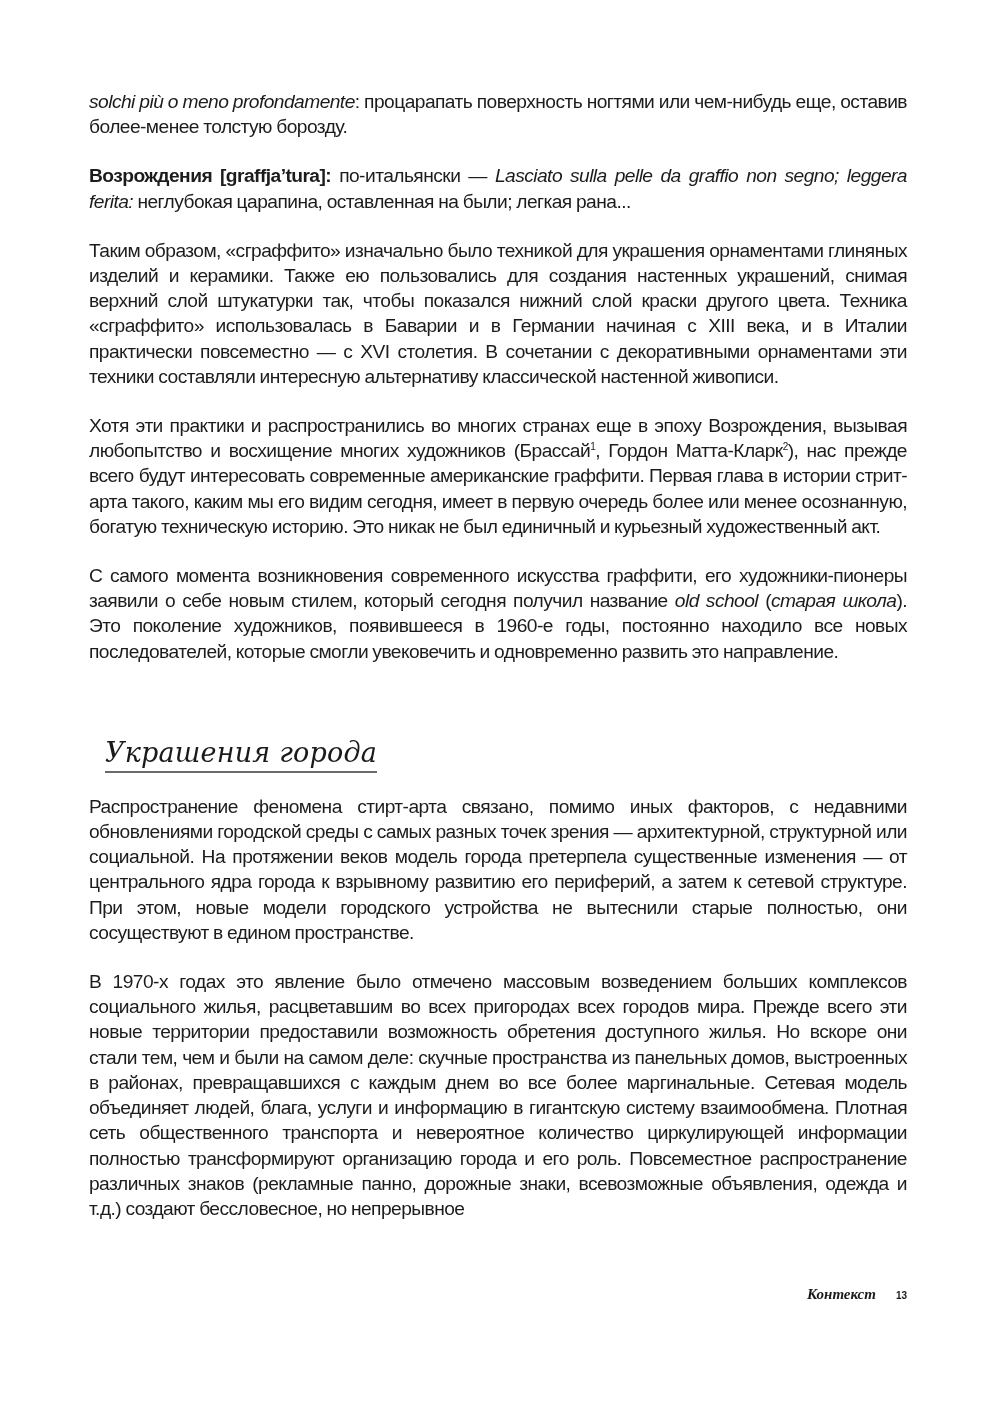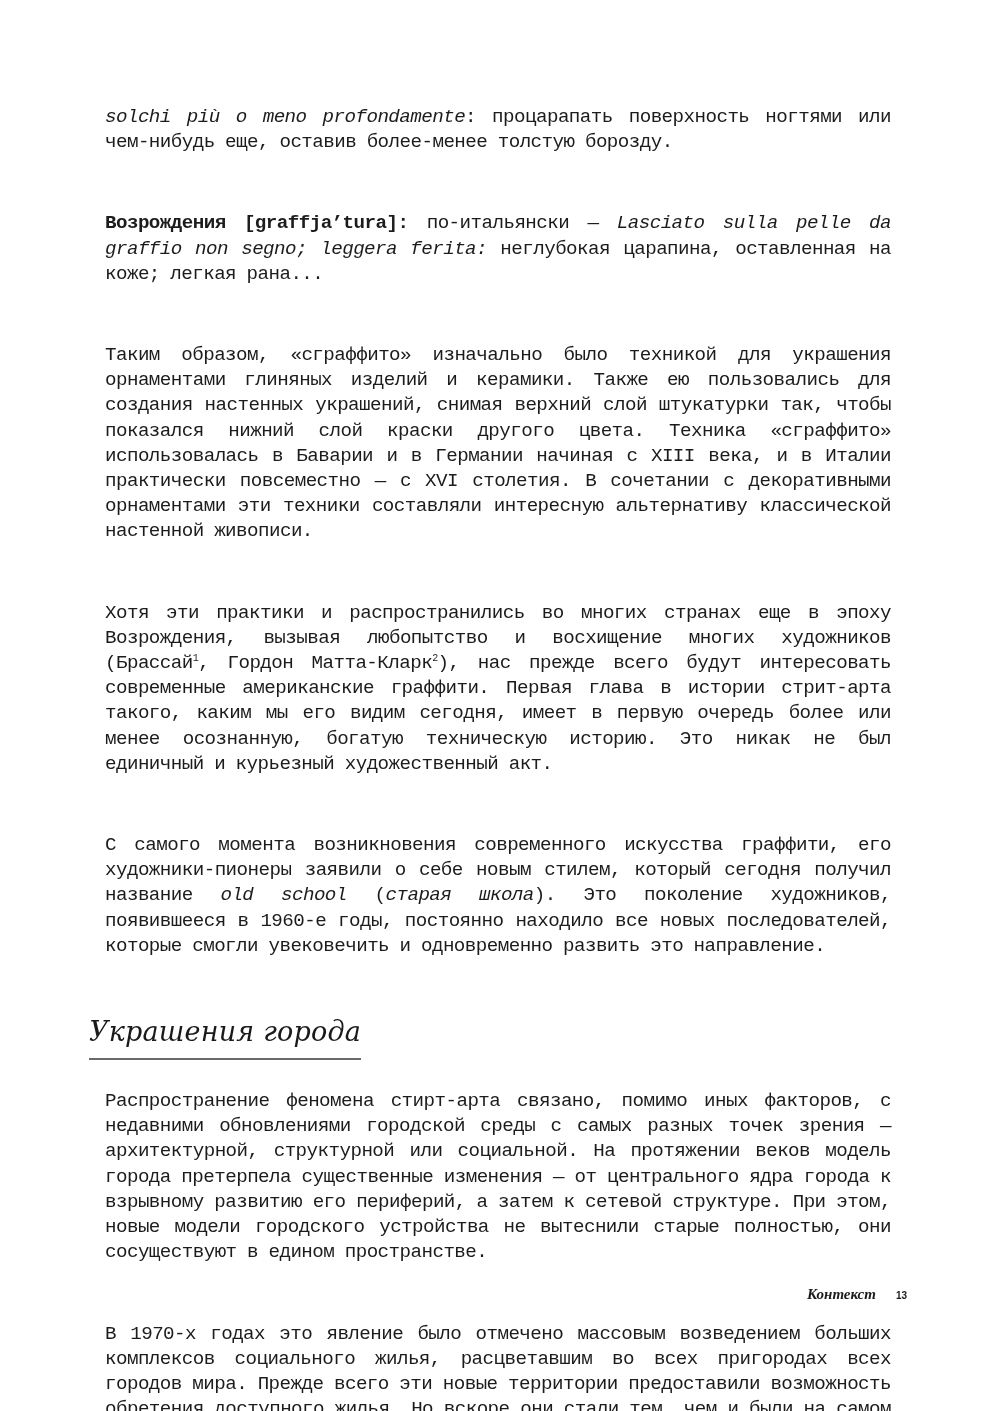--- a/index.html
+++ b/index.html
@@ -17,47 +17,46 @@
     }
     .page {
       position: absolute;
       left: 89px;
       top: 89px;
       width: 818px;
     }
     .para {
       font-size: 19.2px;
       line-height: 25.2px;
-      margin: 16px;
+      margin: 0;
       text-align: justify;
       letter-spacing: -0.55px;
       word-spacing: -0.5px;
       hyphens: manual;
-      font-family: Liberation Mono, monospace;
     }
     .para i { font-style: italic; }
     .para b { font-weight: bold; }
     .para sup { font-size: 10px; line-height: 0; vertical-align: 7px; }
     .gap { height: 24px; }
     .heading-wrap {
       margin-top: 56px;
       margin-bottom: 34px;
       height: 40px;
     }
     .section-heading {
       display: inline-block;
       font-family: "DejaVu Serif", "Liberation Serif", serif;
       font-style: italic;
       font-size: 27px;
       line-height: 34px;
       color: #1a1a1a;
       border-bottom: 2px solid #6a6a6a;
-      padding-bottom: 9px;
+      padding-bottom: 1px;
       letter-spacing: 0.2px;
-      margin: 0;
+      margin: 16px;
       font-weight: normal;
     }
     .footer {
       position: absolute;
       top: 1286px;
       right: 93px;
       display: flex;
       align-items: baseline;
       gap: 20px;
     }
@@ -75,21 +74,21 @@
       color: #1a1a1a;
     }
   </style>
 </head>
 <body>
 
 <div class="page">
   <div id="intro">
       <p class="para"><i>solchi più o meno profondamente</i><span>: процарапать поверхность ногтями или чем-нибудь еще, оставив более-менее толстую борозду.</span></p>
       <div class="gap"></div>
-      <p class="para"><b>Возрождения [graffja’tura]:</b><span> по-итальянски — </span><i>Lasciato sulla pelle da graffio non segno; leggera ferita:</i><span> неглубокая царапина, оставленная на коже; легкая рана...</span></p>
+      <p class="para"><b>Возрождения [graffja’tura]:</b><span> по-итальянски — </span><i>Lasciato sulla pelle da graffio non segno; leggera ferita:</i><span> неглубокая царапина, оставленная на были; легкая рана...</span></p>
       <div class="gap"></div>
       <p class="para"><span>Таким образом, «сграффито» изначально было техникой для украшения орнаментами глиняных изделий и керамики. Также ею пользовались для создания настенных укра­шений, снимая верхний слой штукатурки так, чтобы показался нижний слой краски другого цвета. Техника «сграффито» использовалась в Баварии и в Германии начиная с XIII века, и в Италии практически повсеместно — с XVI столетия. В сочетании с деко­ративными орнаментами эти техники составляли интересную альтернативу классиче­ской настенной живописи.</span></p>
       <div class="gap"></div>
       <p class="para"><span>Хотя эти практики и распространились во многих странах еще в эпоху Возрождения, вызывая любопытство и восхищение многих художников (Брассай</span><sup>1</sup><span>, Гордон Матта-Кларк</span><sup>2</sup><span>), нас прежде всего будут интересовать современные американские граффити. Первая глава в истории стрит-арта такого, каким мы его видим сегодня, имеет в пер­вую очередь более или менее осознанную, богатую техническую историю. Это никак не был единичный и курьезный художественный акт.</span></p>
       <div class="gap"></div>
       <p class="para"><span>С самого момента возникновения современного искусства граффити, его художники-пионеры заявили о себе новым стилем, который сегодня получил название </span><i>old school</i><span> (</span><i>старая школа</i><span>). Это поколение художников, появившееся в 1960-е годы, постоянно находило все новых последователей, которые смогли увековечить и одновременно развить это направление.</span></p>
     </div>
 
   <div class="heading-wrap">
     <h2 class="section-heading">Украшения города</h2>

